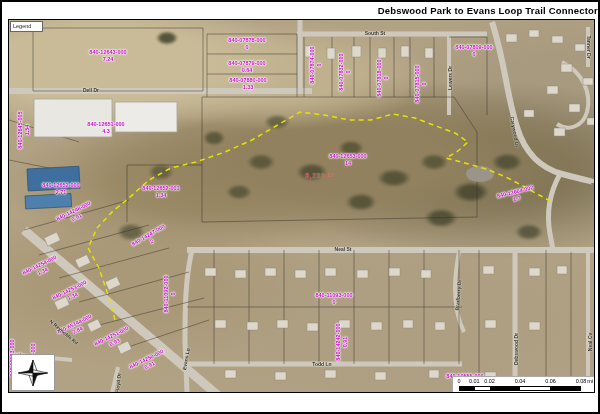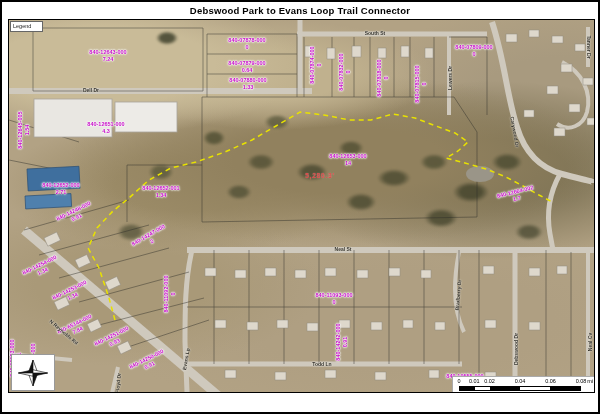--- a/index.html
+++ b/index.html
@@ -3,21 +3,21 @@
 <meta charset="utf-8">
 <style>
   * { box-sizing: border-box; }
   body { margin: 0; background: #888; }
   .page {
     position: relative; width: 600px; height: 414px; background: #fff;
     border: 2px solid #000; overflow: hidden;
     font-family: "Liberation Sans", sans-serif;
   }
   .title {
-    position: absolute; top: 3px; left: 0; right: 0; text-align: center;
+    position: absolute; top: 3px; left: 0; right: 0; text-align: right;
     font-size: 9.5px; font-weight: bold; color: #000; letter-spacing: .2px;
   }
   .map {
     position: absolute; left: 6px; top: 17px; width: 587px; height: 374px;
     border: 1px solid #000; overflow: hidden; background: #b2a284;
   }
   .aerial { position: absolute; inset: 0;
     background-image:
       radial-gradient(200px 70px at 95px 45px,  #c9bb98 55%, rgba(201,187,152,0) 100%),
       radial-gradient(160px 55px at 265px 55px, #c0b18e 45%, rgba(192,177,142,0) 100%),

